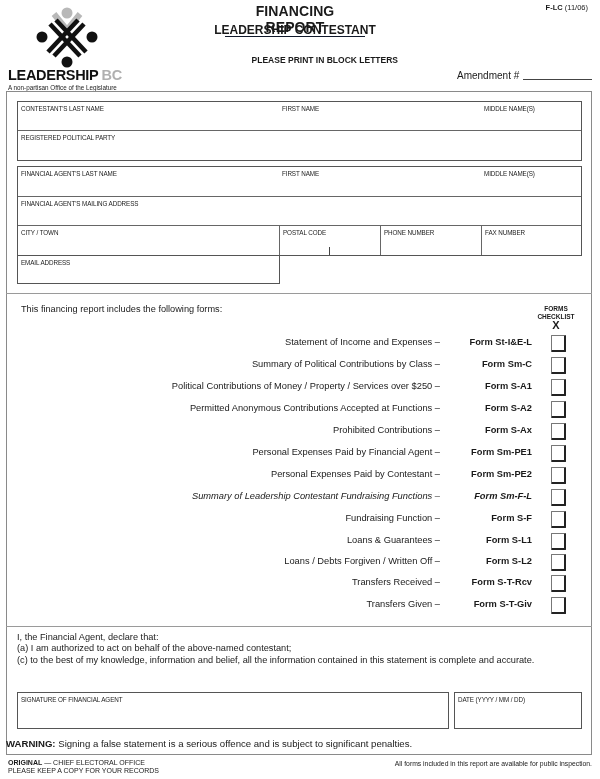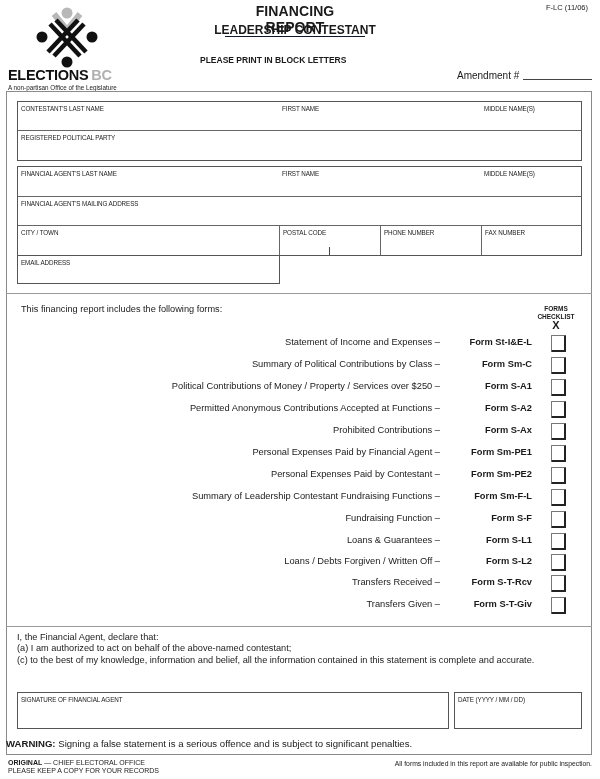--- a/index.html
+++ b/index.html
@@ -10,23 +10,23 @@
   
   .logo { left: 8px; top: 6px; width: 150px; height: 84px; }
   .logo-mark { position: absolute; left: 28px; top: 0; width: 62px; height: 62px; }
   .logo-word { position: absolute; left: 0; top: 61px; font-size: 14.5px; font-weight: bold; letter-spacing: -0.3px; color: #111; white-space: nowrap; }
   .logo-word .bc { color: #b0b0b0; margin-left: 3px; }
   .logo-sub { position: absolute; left: 0; top: 78px; font-size: 6.3px; color: #222; white-space: nowrap; }
 
   
   .title { left: 225px; top: 3px; width: 140px; text-align: center; font-size: 14px; font-weight: bold; letter-spacing: 0.1px; border-bottom: 1px solid #0f172a; padding-bottom: 1px; }
   .subtitle { left: 205px; top: 23px; width: 180px; text-align: center; font-size: 12px; font-weight: bold; }
-  .print-note { left: 200px; top: 55px; width: 190px; text-align: left; font-size: 8.5px; font-weight: bold; }
+  .print-note { left: 208px; top: 55px; width: 190px; text-align: right; font-size: 8.5px; font-weight: bold; }
   .form-code { right: 12px; top: 3px; font-size: 7.5px; white-space: nowrap; }
-  .form-code b { font-weight: normal; padding-left: 24px; }
+  .form-code b { font-weight: bold; padding-left: 24px; }
   .amend { left: 457px; top: 70px; font-size: 10px; white-space: nowrap; }
   .amend-line { display: inline-block; width: 69px; border-bottom: 1px solid #444; margin-left: 4px; vertical-align: -1px; height: 9px; }
 
   
   .outer { left: 6px; top: 91px; width: 586px; height: 664px; border: 1px solid #8a8a8a; }
   .divider { left: 6px; width: 586px; height: 0; border-top: 1px solid #9a9a9a; }
 
   
   .box { border: 1px solid #555; }
   .cell { position: absolute; border-right: 1px solid #666; border-bottom: 1px solid #666; }
@@ -64,21 +64,21 @@
     <circle cx="31" cy="7" r="5.5" fill="#b8b8b8"></circle>
     <path d="M18 8 L31 24 L44 8" stroke="#b8b8b8" stroke-width="6" fill="none"></path>
     <circle cx="6" cy="31" r="5.5" fill="#111"></circle>
     <circle cx="56" cy="31" r="5.5" fill="#111"></circle>
     <circle cx="31" cy="56" r="5.5" fill="#111"></circle>
     <path d="M14 18 L44 50" stroke="#111" stroke-width="4.5"></path>
     <path d="M20 14 L50 46" stroke="#111" stroke-width="4.5"></path>
     <path d="M48 18 L18 50" stroke="#111" stroke-width="4.5"></path>
     <path d="M42 14 L12 46" stroke="#111" stroke-width="4.5"></path>
   </svg>
-  <div class="logo-word"><span>ELECTIONS</span><span class="bc">BC</span></div>
+  <div class="logo-word"><span>LEADERSHIP</span><span class="bc">BC</span></div>
   <div class="logo-sub">A non-partisan Office of the Legislature</div>
 </div>
 
 <div class="abs title">FINANCING REPORT</div>
 <div class="abs subtitle">LEADERSHIP CONTESTANT</div>
 <div class="abs print-note">PLEASE PRINT IN BLOCK LETTERS</div>
 <div class="abs form-code"><b>F-LC</b> <span>(11/06)</span></div>
 <div class="abs amend">
   <span>Amendment #</span><span class="amend-line"></span>
 </div>
@@ -174,21 +174,21 @@
   <div class="row" style="top:445px;">
       <span class="row-desc">Personal Expenses Paid by Financial Agent –</span>
       <span class="row-form">Form Sm-PE1</span>
       <span class="row-box"></span>
     </div>
   <div class="row" style="top:467px;">
       <span class="row-desc">Personal Expenses Paid by Contestant –</span>
       <span class="row-form">Form Sm-PE2</span>
       <span class="row-box"></span>
     </div>
-  <div class="row" style="top:489px;">
+  <div class="row" style="top:489px;font-style:italic;">
       <span class="row-desc">Summary of Leadership Contestant Fundraising Functions –</span>
       <span class="row-form">Form Sm-F-L</span>
       <span class="row-box"></span>
     </div>
   <div class="row" style="top:511px;">
       <span class="row-desc">Fundraising Function –</span>
       <span class="row-form">Form S-F</span>
       <span class="row-box"></span>
     </div>
   <div class="row" style="top:533px;">

